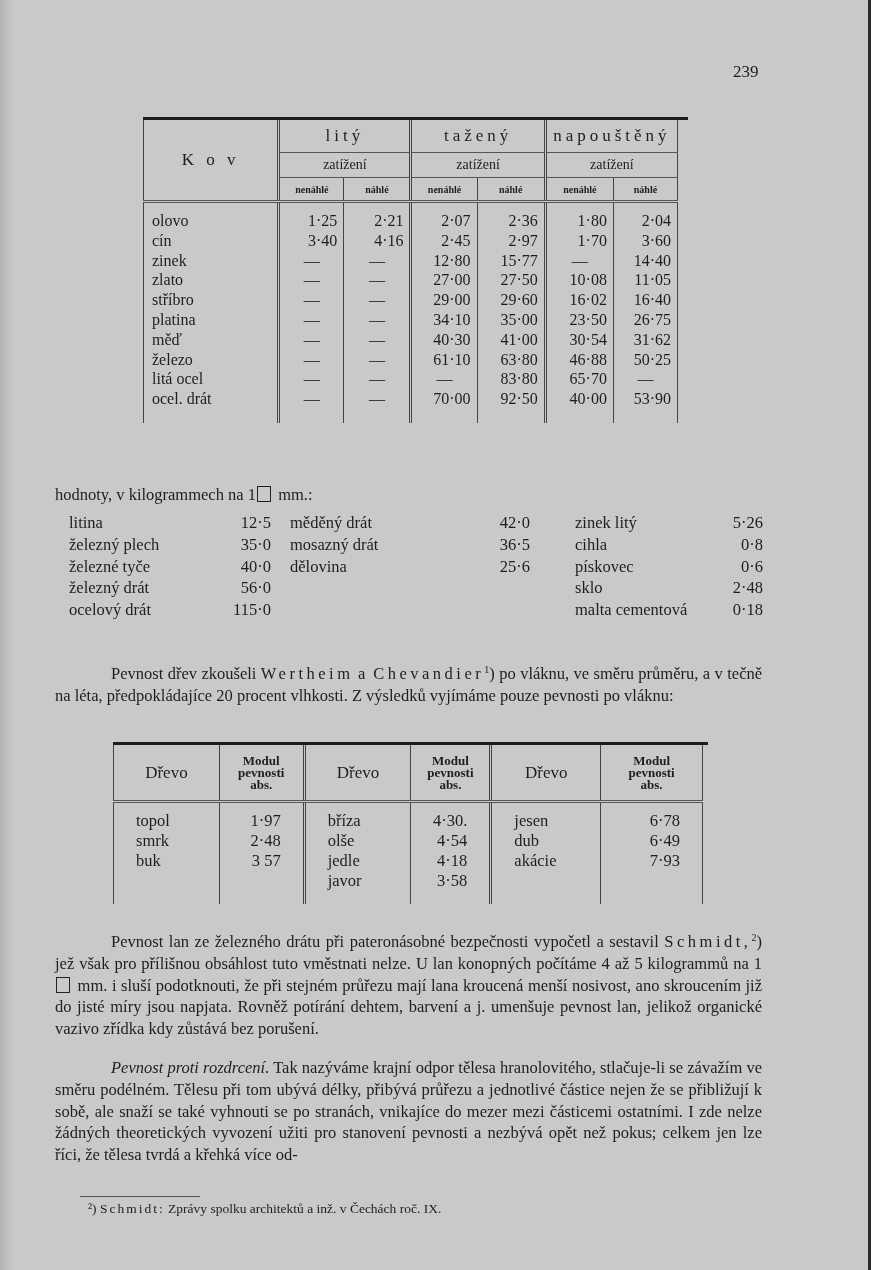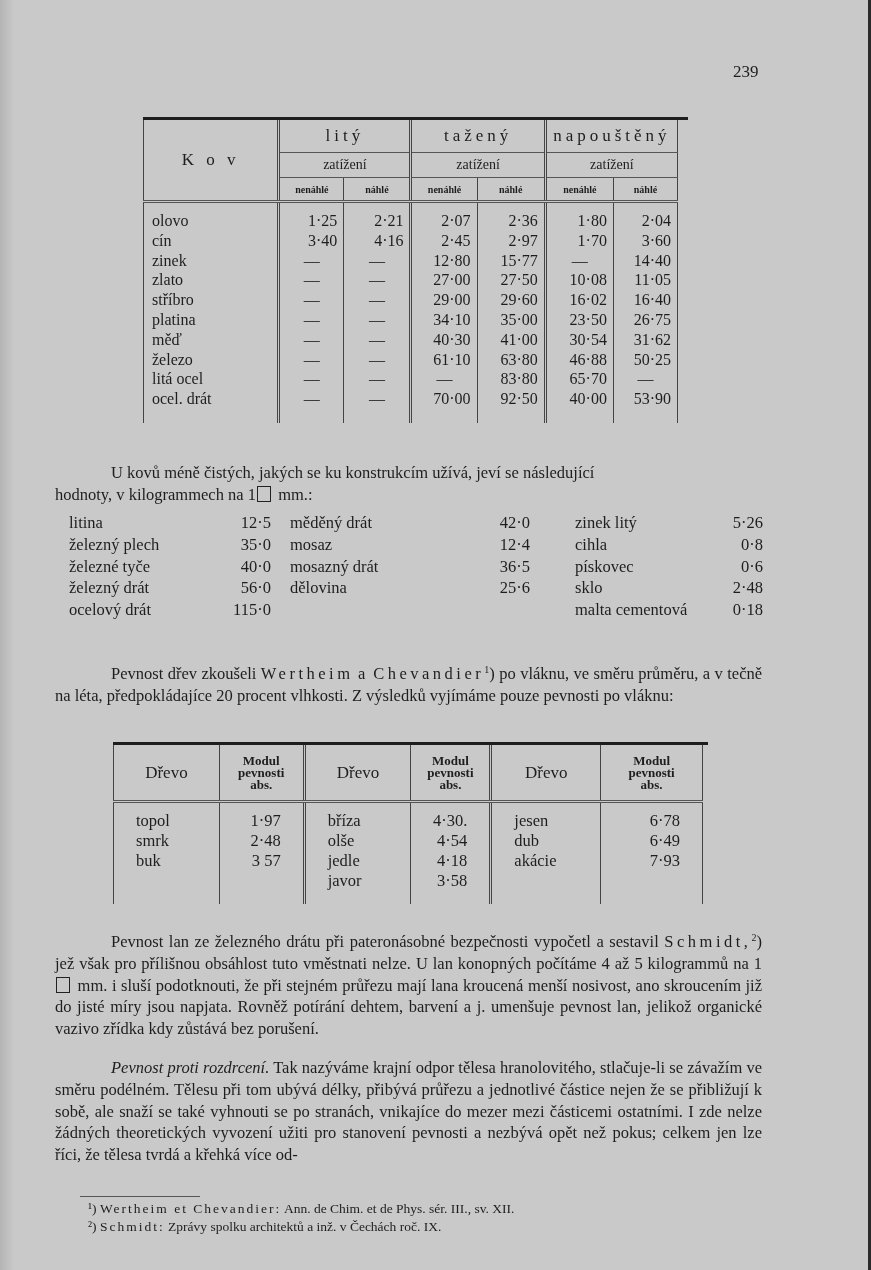--- a/index.html
+++ b/index.html
@@ -206,21 +206,21 @@
           <td class="bl2"></td>
           <td class="bl"></td>
           <td class="bl2"></td>
           <td class="bl" style="border-right:1px solid #444"></td>
         </tr>
   </tbody>
     </table>
 </div>
 
 <div class="para" style="top:462px">
-  <span class="ind"></span><span>U kovů méně čistých, jakých se ku konstrukcím užívá, jeví se následující</span><br>
+  <span class="ind"></span><br>
   <span>hodnoty, v kilogrammech na 1</span><span class="sq"></span> <span>mm.:</span>
 </div>
 
 <div class="list" style="left:69px" id="list1">
     <div class="row">
       <span class="lab" style="width: 130px;">litina</span>
       <span class="val" style="width: 72px;">12·5</span>
     </div>
     <div class="row">
       <span class="lab" style="width: 130px;">železný plech</span>
@@ -236,24 +236,20 @@
     </div>
     <div class="row">
       <span class="lab" style="width: 130px;">ocelový drát</span>
       <span class="val" style="width: 72px;">115·0</span>
     </div>
   </div>
 <div class="list" style="left:290px" id="list2">
     <div class="row">
       <span class="lab" style="width: 180px;">měděný drát</span>
       <span class="val" style="width: 60px;">42·0</span>
-    </div>
-    <div class="row">
-      <span class="lab" style="width: 180px;">mosaz</span>
-      <span class="val" style="width: 60px;">12·4</span>
     </div>
     <div class="row">
       <span class="lab" style="width: 180px;">mosazný drát</span>
       <span class="val" style="width: 60px;">36·5</span>
     </div>
     <div class="row">
       <span class="lab" style="width: 180px;">dělovina</span>
       <span class="val" style="width: 60px;">25·6</span>
     </div>
   </div>
@@ -349,15 +345,14 @@
   <span class="ind"></span><span>Pevnost lan ze železného drátu při pateronásobné bezpečnosti vypočetl a sestavil</span>
   <span class="spaced">Schmidt,</span><span class="sup">2</span><span>) jež však pro přílišnou obsáhlost tuto vměstnati nelze. U lan konopných počítáme 4 až 5 kilogrammů na 1</span><span class="sq"></span> <span>mm. i sluší podotknouti, že při stejném průřezu mají lana kroucená menší nosivost, ano skroucením již do jisté míry jsou napjata. Rovněž potírání dehtem, barvení a j. umenšuje pevnost lan, jelikož organické vazivo zřídka kdy zůstává bez porušení.</span>
 </div>
 
 <div class="para" style="top:1057px">
   <span class="ind"></span><i>Pevnost proti rozdrcení.</i> <span>Tak nazýváme krajní odpor tělesa hranolovitého, stlačuje-li se závažím ve směru podélném. Tělesu při tom ubývá délky, přibývá průřezu a jednotlivé částice nejen že se přibližují k sobě, ale snaží se také vyhnouti se po stranách, vnikajíce do mezer mezi částicemi ostatními. I zde nelze žádných theoretických vyvození užiti pro stanovení pevnosti a nezbývá opět než pokus; celkem jen lze říci, že tělesa tvrdá a křehká více od-</span>
 </div>
 
 <div class="foot-rule"></div>
 <div class="footnotes">
-  <div><span>¹)</span> <span class="spaced" style="letter-spacing:2px">Wertheim et Chevandier:</span> <span>Ann. de Chim. et de Phys. sér. III., sv. XII.</span></div>
   <div><span>²)</span> <span class="spaced" style="letter-spacing:2px">Schmidt:</span> <span>Zprávy spolku architektů a inž. v Čechách roč. IX.</span></div>
 </div>
 
 </body></html>

